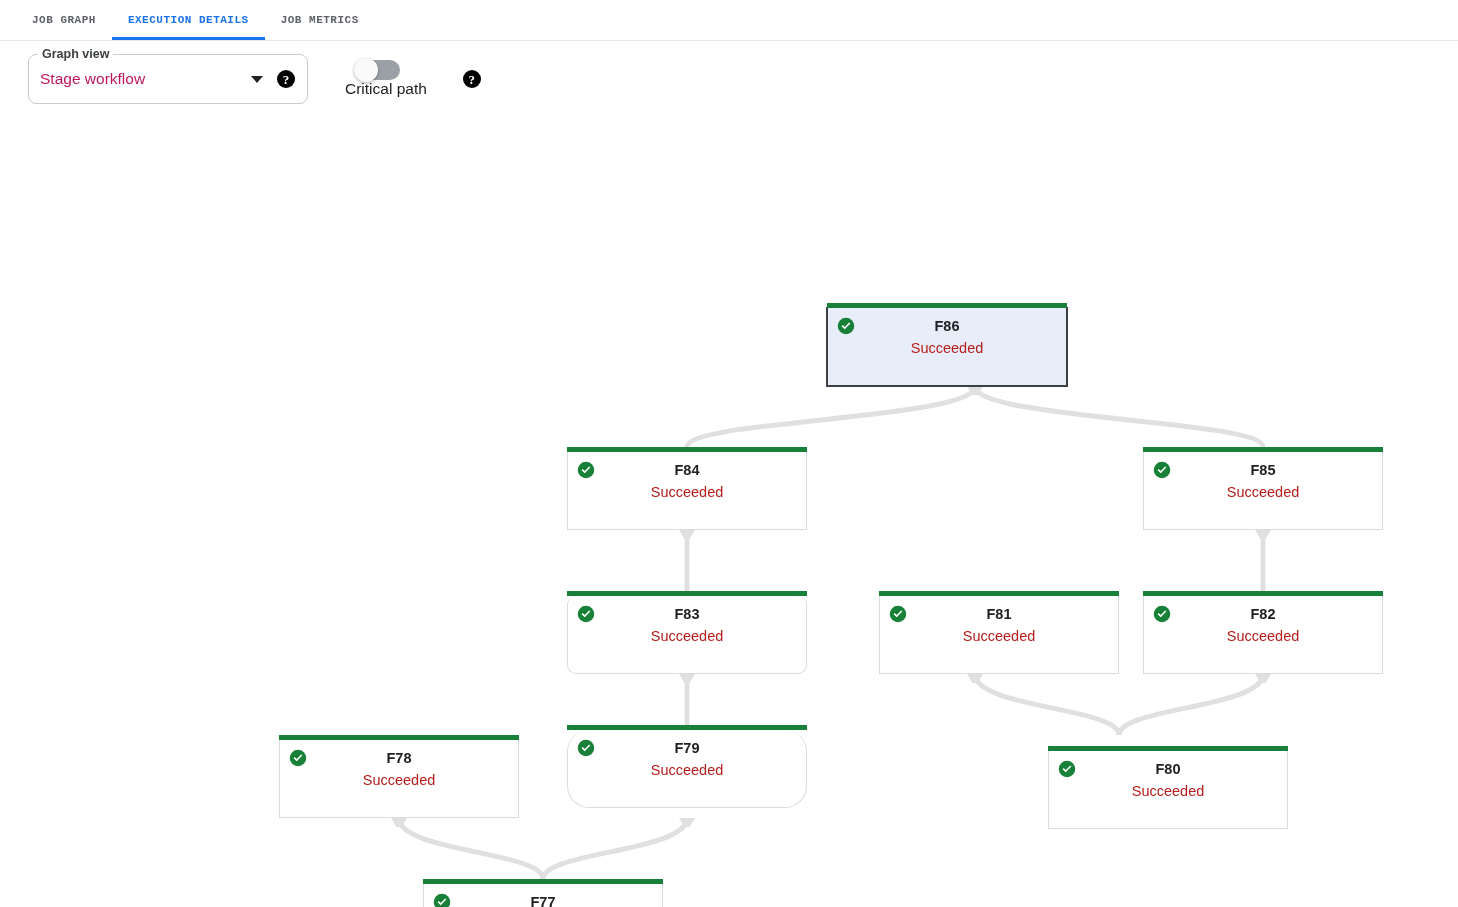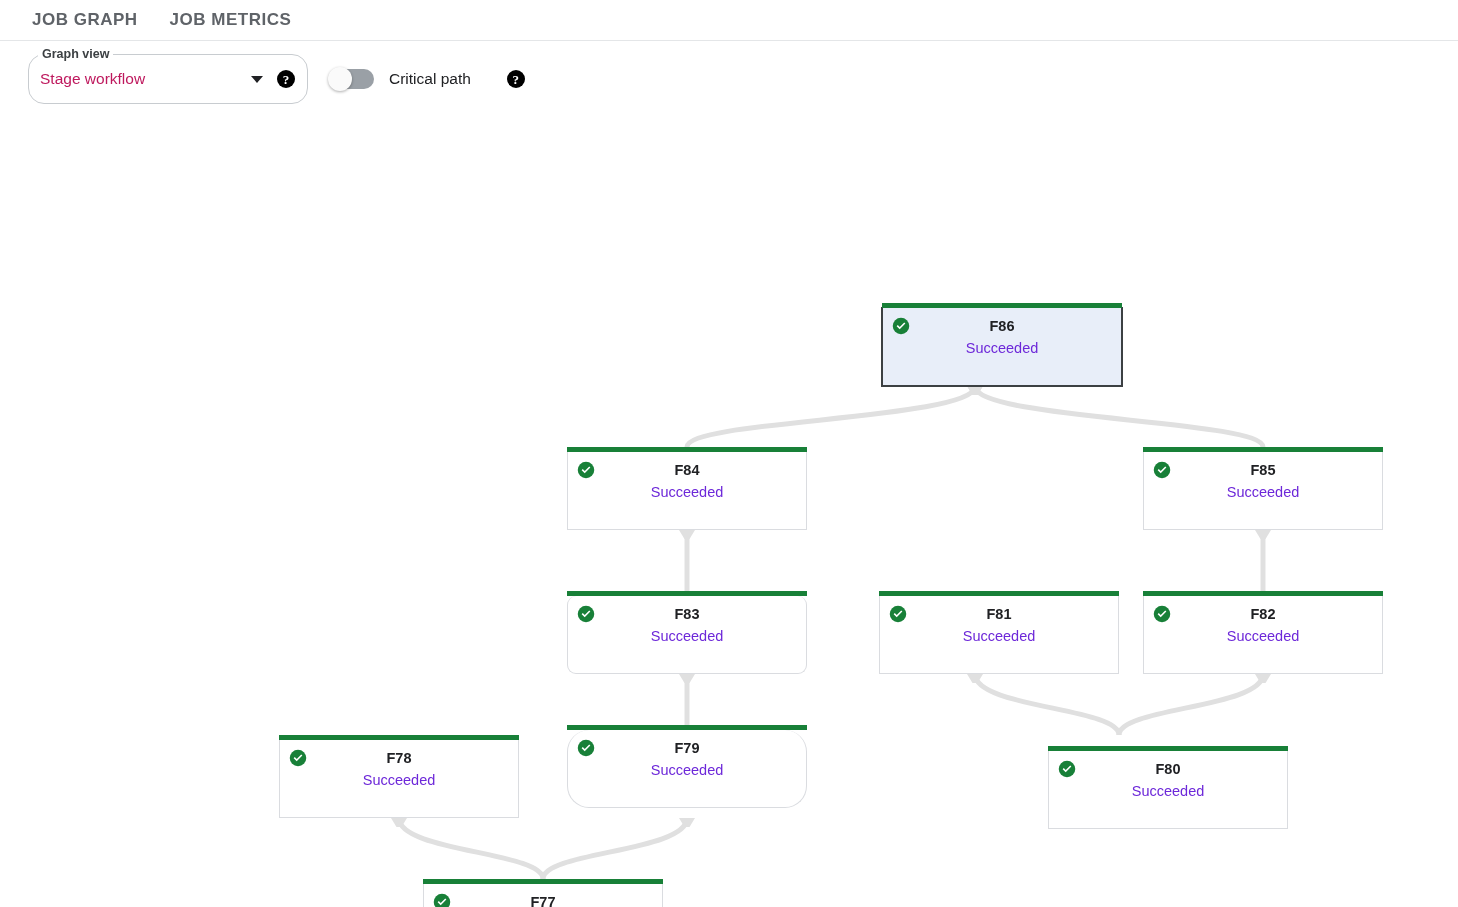--- a/index.html
+++ b/index.html
@@ -18,29 +18,29 @@
     border-bottom: 1px solid #e4e6e8;
     display: flex;
     align-items: stretch;
     padding-left: 16px;
   }
   .tab {
     position: relative;
     display: flex;
     align-items: center;
     padding: 0 16px;
-    font-size: 17px;
+    font-size: 11px;
     font-weight: bold;
     letter-spacing: 0.5px;
     color: #5f6368;
     cursor: pointer;
     user-select: none;
     background: transparent;
     border: none;
-    font-family: Liberation Sans, sans-serif;
+    font-family: Liberation Mono, monospace;
   }
   .tab.active { color: #1a73e8; }
   .tab.active::after {
     content: "";
     position: absolute;
     left: 0; right: 0; bottom: 0;
     height: 3px;
     background: #1a73e8;
   }
 
@@ -50,21 +50,21 @@
     height: 76px;
     display: flex;
     align-items: center;
     padding-left: 28px;
   }
   .select-wrap {
     position: relative;
     width: 280px;
     height: 50px;
     border: 1px solid #c8ccd0;
-    border-radius: 16px;
+    border-radius: 8px;
     display: flex;
     align-items: center;
     padding: 0 12px 0 10px;
     background: #fff;
     cursor: pointer;
   }
   .select-label {
     position: absolute;
     top: -8px;
     left: 9px;
@@ -100,20 +100,21 @@
     justify-content: center;
     line-height: 1;
     cursor: pointer;
     flex: 0 0 auto;
     font-family: "Liberation Serif", serif;
   }
   .toggle-group {
     display: flex;
     align-items: center;
     margin-left: 22px;
+    flex-direction: column;
   }
   .toggle {
     position: relative;
     width: 44px; height: 20px;
     border-radius: 10px;
     background: #9aa0a6;
     cursor: pointer;
     flex: 0 0 auto;
   }
   .toggle .knob {
@@ -179,29 +180,30 @@
     font-size: 14.5px;
     font-weight: bold;
     color: #202124;
     line-height: 22px;
   }
   .node .status {
     position: absolute;
     top: 29px; left: 0; right: 0;
     text-align: center;
     font-size: 14.5px;
-    color: #6d28d9;
+    color: #b91c1c;
     line-height: 22px;
   }
 </style>
 </head>
 <body>
 
 <div class="tabbar">
   <button class="tab">JOB GRAPH</button>
+  <button class="tab active">EXECUTION DETAILS</button>
   <button class="tab">JOB METRICS</button>
 </div>
 
 <div class="toolbar">
 
   <div class="select-wrap">
     <span class="select-label">Graph view</span>
     <span class="select-value">Stage workflow</span>
     <span class="caret"></span>
     <span class="help-icon">?</span>
@@ -232,21 +234,21 @@
       <path d="M975,557 C975,591 1119,590.55 1119,618" fill="none" stroke="#e0e0e0" stroke-width="5" stroke-linecap="butt"></path>
       <path d="M967,557 L983,557 L977.5,566 L972.5,566 Z" fill="#e0e0e0"></path>
       <path d="M1263,557 C1263,591 1119,590.55 1119,618" fill="none" stroke="#e0e0e0" stroke-width="5" stroke-linecap="butt"></path>
       <path d="M1255,557 L1271,557 L1265.5,566 L1260.5,566 Z" fill="#e0e0e0"></path>
       <path d="M399,701 C399,735 543,734.55 543,762" fill="none" stroke="#e0e0e0" stroke-width="5" stroke-linecap="butt"></path>
       <path d="M391,701 L407,701 L401.5,710 L396.5,710 Z" fill="#e0e0e0"></path>
       <path d="M687,701 C687,735 543,734.55 543,762" fill="none" stroke="#e0e0e0" stroke-width="5" stroke-linecap="butt"></path>
       <path d="M679,701 L695,701 L689.5,710 L684.5,710 Z" fill="#e0e0e0"></path>
     </svg>
   <div id="node-layer">
-      <div class="node selected" style="left: 882px; top: 191px; padding-left: 17px;">
+      <div class="node selected" style="left: 827px; top: 191px; padding-left: 17px;">
     <div class="topbar"></div>
     <svg class="check" viewBox="0 0 24 24">
       <circle cx="12" cy="12" r="11" fill="#188038"></circle>
       <path d="M10.3 16.3 6.2 12.2l1.5-1.5 2.6 2.6 6.0-6.0 1.5 1.5z" fill="#ffffff"></path>
     </svg>
     <div class="title">F86</div>
     <div class="status">Succeeded</div>
   </div>
       <div class="node" style="left: 567px; top: 335px;">
     <div class="topbar"></div>

